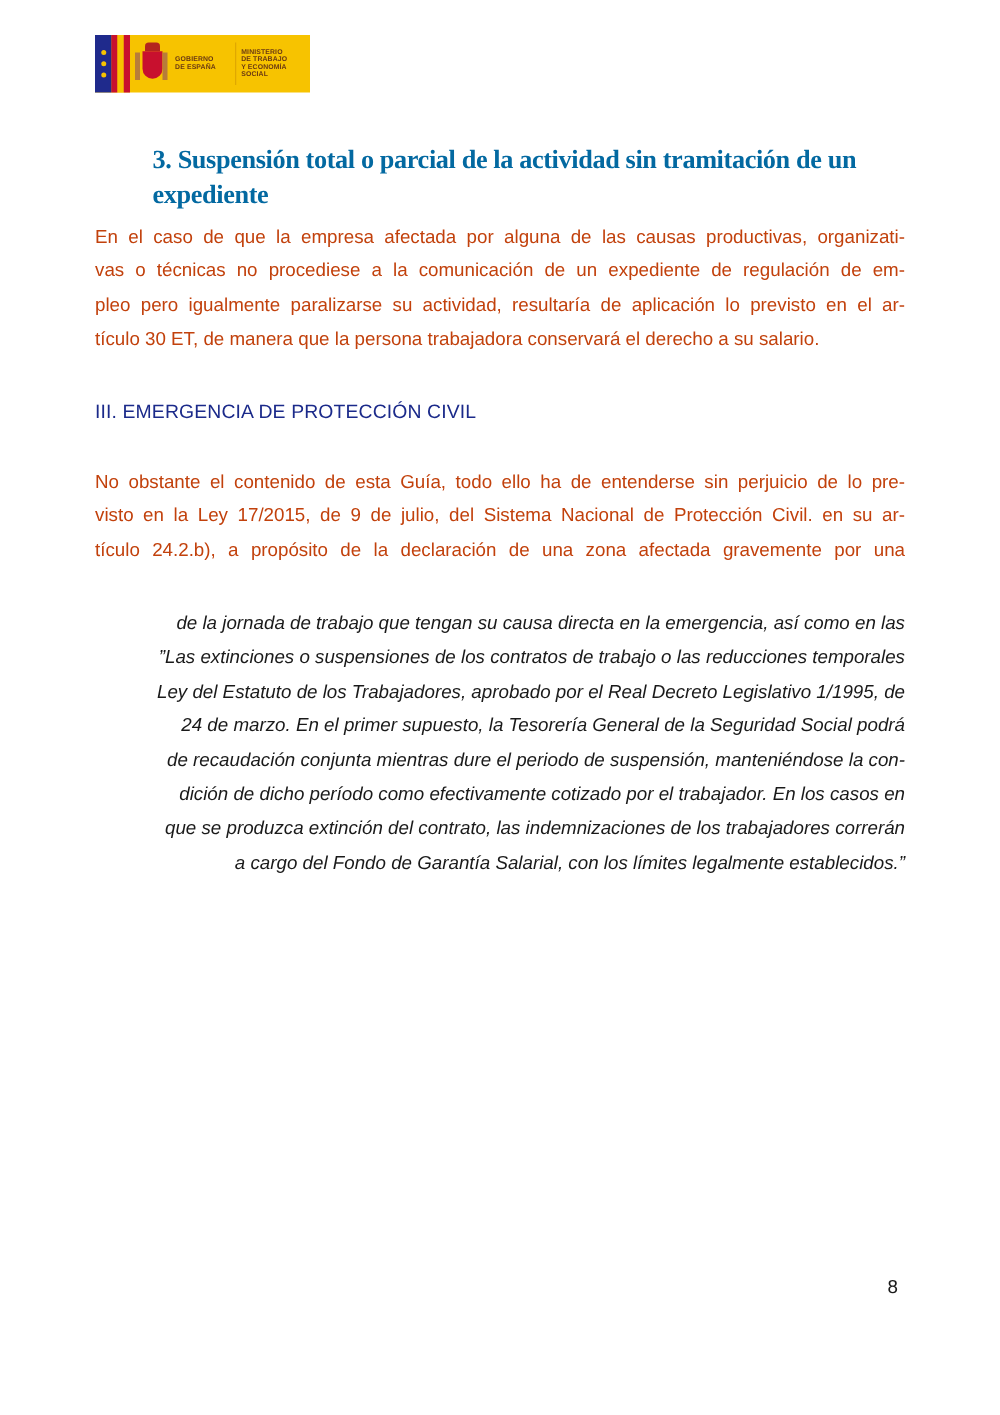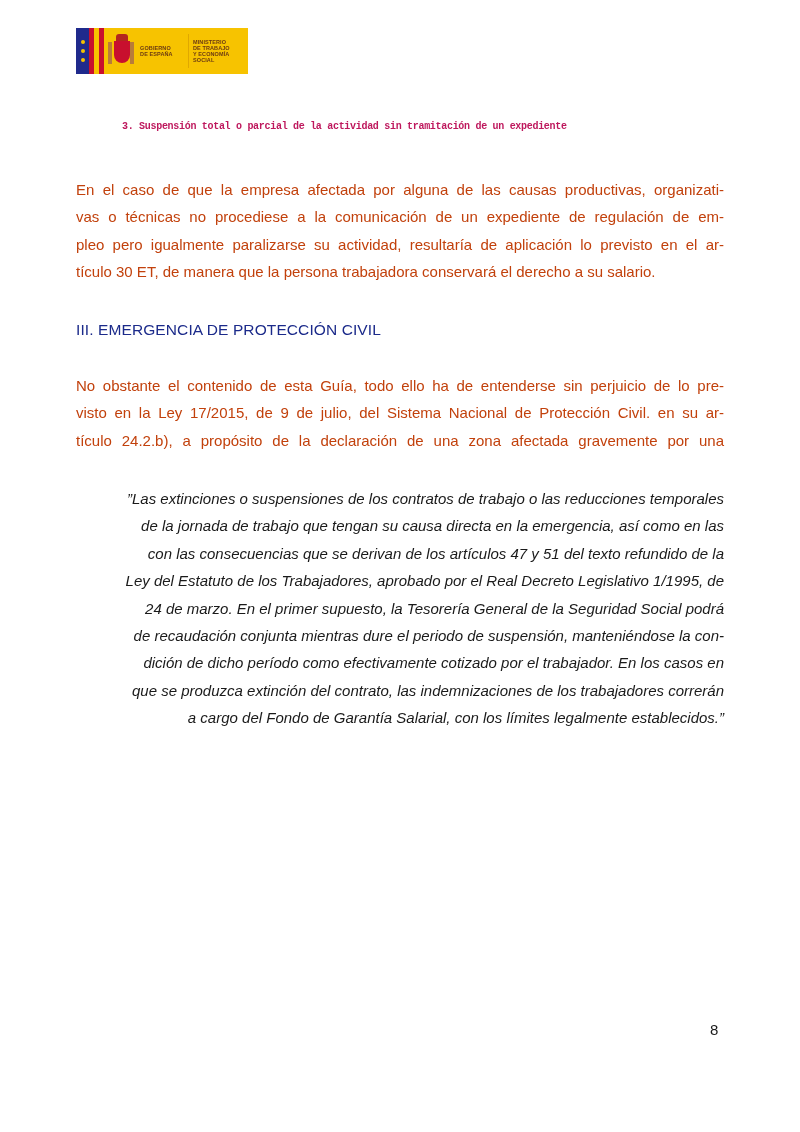--- a/index.html
+++ b/index.html
@@ -12,21 +12,21 @@
     .flag-red2 { width: 6px; height: 46px; background: #c8102e; }
     .shield { width: 28px; height: 34px; margin-left: 4px; position: relative; }
     .shield .crown { position: absolute; left: 8px; top: 0; width: 12px; height: 7px; background: #b3261e; border-radius: 3px 3px 0 0; }
     .shield .body { position: absolute; left: 6px; top: 7px; width: 16px; height: 22px; background: #c8102e; border-radius: 0 0 8px 8px; }
     .shield .pillar-l, .shield .pillar-r { position: absolute; top: 8px; width: 4px; height: 22px; background: #b87c3a; }
     .shield .pillar-l { left: 0; } .shield .pillar-r { right: 0; }
     .logo-text { font-size: 5.5px; line-height: 6px; color: #6b3a12; font-weight: bold; letter-spacing: 0.1px; }
     .logo-text.gov { margin-left: 6px; width: 48px; }
     .logo-sep { width: 1px; height: 34px; background: #e0a800; margin: 0 4px; }
     .logo-text.min { width: 60px; }
-    .h3 { position: absolute; left: 122px; top: 113px; width: 610px; font-family: Liberation Mono, monospace; font-size: 10px; line-height: 28px; color: #be185d; font-weight: bold; letter-spacing: -0.3px; }
+    .h3 { position: absolute; left: 122px; top: 113px; width: 610px; font-family: Liberation Serif, serif; font-size: 21px; line-height: 28px; color: #0369a1; font-weight: bold; letter-spacing: -0.3px; }
     .para { position: absolute; left: 76px; width: 648px; font-size: 15px; line-height: 27.4px; text-align: justify; text-align-last: left; color: #c2410c; }
     .para .ln { display: block; text-align: justify; text-align-last: justify; white-space: nowrap; }
     .para .ln.last { text-align-last: left; }
     .p1 { top: 176px; }
     .h2 { position: absolute; left: 76px; top: 321px; font-size: 15.5px; font-weight: normal; color: #1b2a8a; letter-spacing: 0.1px; }
     .p2 { top: 372px; }
     .quote { position: absolute; left: 76px; width: 648px; top: 485px; font-size: 15px; line-height: 27.4px; font-style: italic; color: #1a1a1a; }
     .quote .ln { display: block; text-align: right; white-space: nowrap; }
     .pagenum { position: absolute; left: 710px; top: 1021px; font-size: 15px; color: #1a1a1a; }
   </style>
@@ -73,23 +73,22 @@
 
 <div class="h2">III. EMERGENCIA DE PROTECCIÓN CIVIL</div>
 
 <div class="para p2">
   <span class="ln">No obstante el contenido de esta Guía, todo ello ha de entenderse sin perjuicio de lo pre-</span>
   <span class="ln">visto en la Ley 17/2015, de 9 de julio, del Sistema Nacional de Protección Civil. en su ar-</span>
   <span class="ln">tículo 24.2.b), a propósito de la declaración de una zona afectada gravemente por una</span>
 </div>
 
 <div class="quote">
+  <span class="ln">de la jornada de trabajo que tengan su causa directa en la emergencia, así como en las</span>
   <span class="ln">”Las extinciones o suspensiones de los contratos de trabajo o las reducciones temporales</span>
-  <span class="ln">de la jornada de trabajo que tengan su causa directa en la emergencia, así como en las</span>
-  <span class="ln">con las consecuencias que se derivan de los artículos 47 y 51 del texto refundido de la</span>
   <span class="ln">Ley del Estatuto de los Trabajadores, aprobado por el Real Decreto Legislativo 1/1995, de</span>
   <span class="ln">24 de marzo. En el primer supuesto, la Tesorería General de la Seguridad Social podrá</span>
   <span class="ln">de recaudación conjunta mientras dure el periodo de suspensión, manteniéndose la con-</span>
   <span class="ln">dición de dicho período como efectivamente cotizado por el trabajador. En los casos en</span>
   <span class="ln">que se produzca extinción del contrato, las indemnizaciones de los trabajadores correrán</span>
   <span class="ln">a cargo del Fondo de Garantía Salarial, con los límites legalmente establecidos.”</span>
 </div>
 
 <div class="pagenum">8</div>
 

